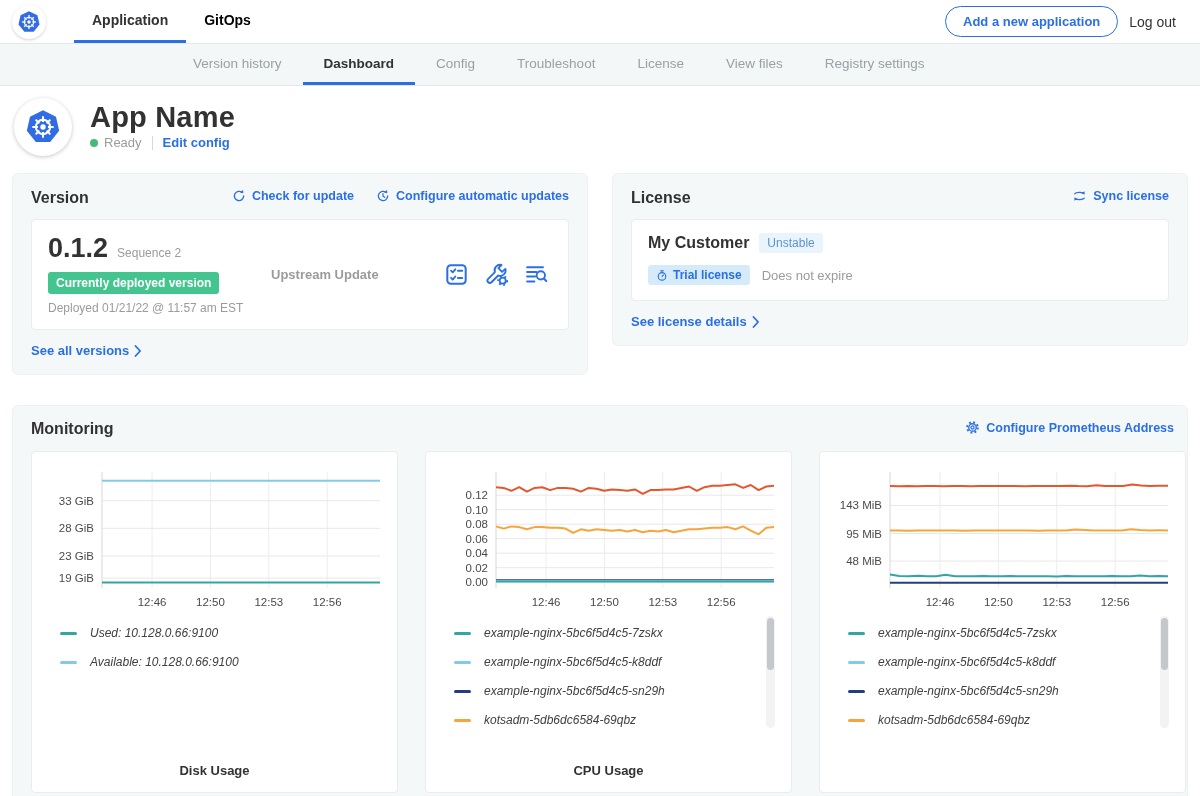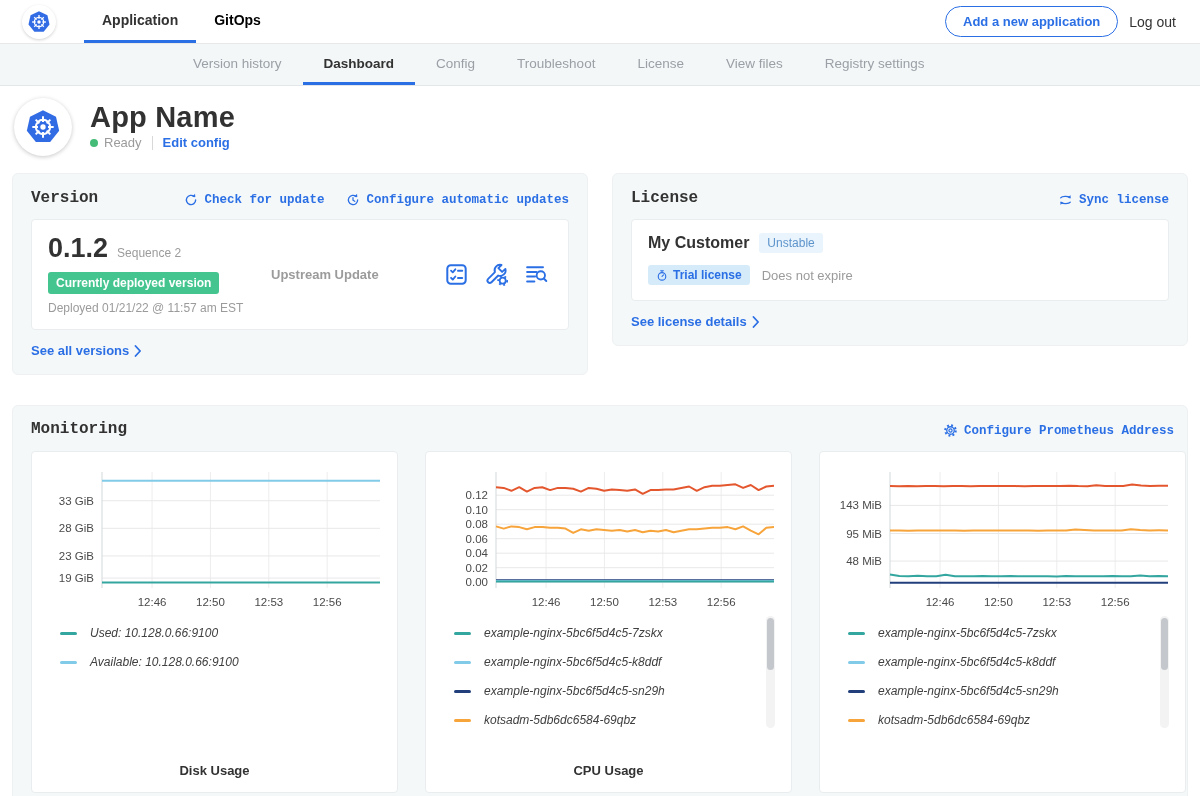--- a/index.html
+++ b/index.html
@@ -1,21 +1,21 @@
 <!DOCTYPE html>
 <html><head>
 <meta charset="utf-8">
 <style>
   * { box-sizing: border-box; margin: 0; padding: 0; }
   html,body { width:1200px; height:796px; background:#fff; overflow:hidden;
     font-family:"Liberation Sans", sans-serif; color:#323232; }
 
   
   .topnav { height:44px; display:flex; align-items:stretch; background:#fff;
-    border-bottom:1px solid #e8e8e8; padding:0 24px 0 22px; }
+    border-bottom:1px solid #e8e8e8; padding:0 24px 0 12px; }
   .brand { display:flex; align-items:center; margin-right:28px; }
   .brand-circle { width:34px; height:34px; border-radius:50%; background:#fff;
     box-shadow:0 1px 3px rgba(0,0,0,.18); display:flex; align-items:center; justify-content:center; }
   .topnav-items { display:flex; align-items:stretch; }
   .topnav-item { display:flex; align-items:center; padding:0 18px; font-size:14px;
     color:#000000; font-weight:600; cursor:pointer; border-bottom:3px solid transparent; }
   .topnav-item.active { color:#323232; border-bottom-color:#2b6fe5; }
   .topnav-right { margin-left:auto; display:flex; align-items:center; gap:11px; }
   .pill-btn { border:1px solid #2b6fe5; color:#2b6fe5; font-weight:700; font-size:13px;
     background:#fff; border-radius:17px; padding:7px 17px; cursor:pointer; }
@@ -36,21 +36,21 @@
   .app-title { font-size:29px; font-weight:700; letter-spacing:.2px; }
   .status-row { display:flex; align-items:center; margin-top:1px; font-size:13px; }
   .dot { width:8px; height:8px; border-radius:50%; background:#44bb77; margin-right:6px; }
   .status-text { color:#9b9b9b; }
   .vdiv { width:1px; height:14px; background:#d8d8d8; margin:0 10px; }
   .link { color:#2b6fe5; font-weight:700; cursor:pointer; text-decoration:none; }
 
   
   .cards-row { display:flex; gap:24px; margin:13px 12px 0 12px; align-items:flex-start; }
   .card { background:#f5f8f9; border:1px solid #eef1f2; border-radius:6px; padding:15px 18px; }
-  .card-hd { display:flex; align-items:flex-end;font-family:Liberation Mono, monospace; }
+  .card-hd { display:flex; align-items:flex-start; }
   .card-title { font-size:16px; font-weight:700; }
   .hd-links { margin-left:auto; display:flex; align-items:center; gap:22px; }
   .hd-link { display:flex; align-items:center; gap:6px; font-size:12.5px; }
   .panel { background:#fff; border:1px solid #e9edef; border-radius:4px; margin-top:12px; }
 
   .version-card { width:576px; }
   .version-panel { padding:13px 16px 14px 16px; display:flex; align-items:center; }
   .ver-col { min-width:215px; }
   .ver-line { display:flex; align-items:baseline; }
   .ver-num { font-size:27px; font-weight:700; }

